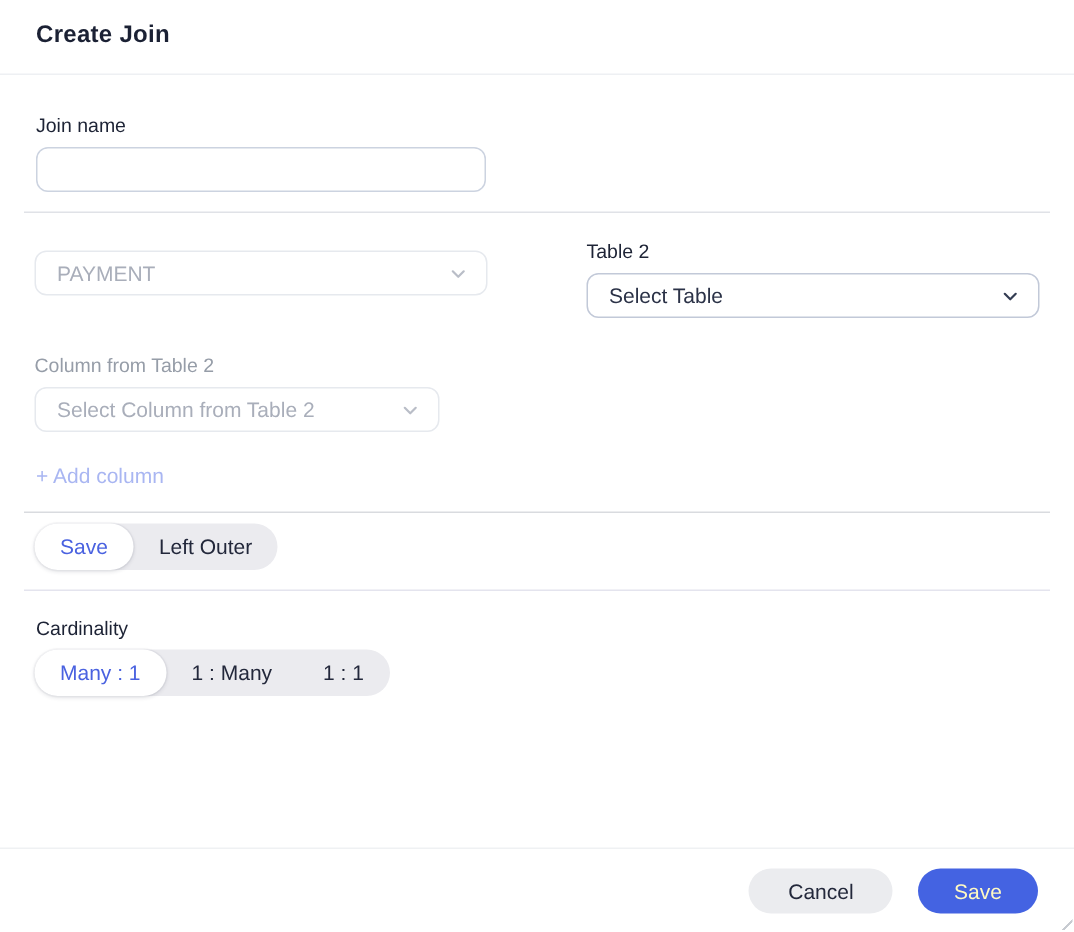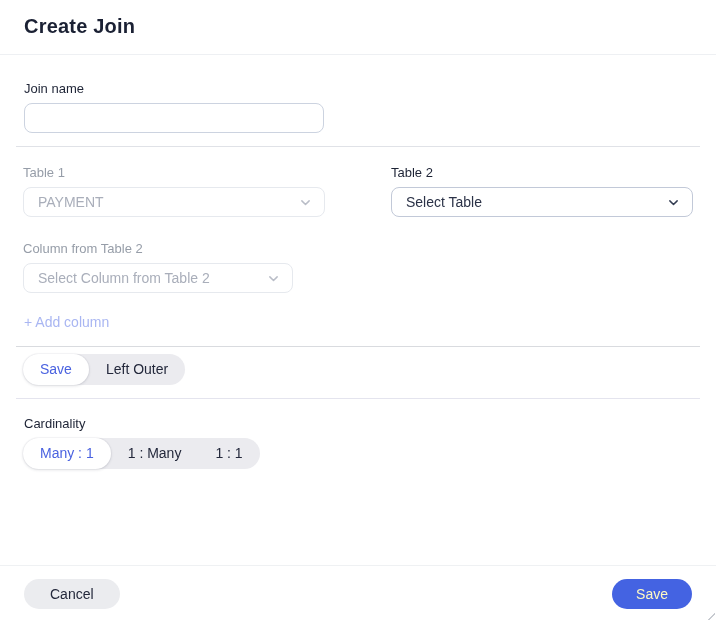--- a/index.html
+++ b/index.html
@@ -14,21 +14,21 @@
   }
   *{box-sizing:border-box;}
   html,body{margin:0;padding:0;}
   body{
     width:716px;height:621px;overflow:hidden;background:#fff;
     font-family:"Liberation Sans", sans-serif;color:#1d2335;
   }
   .dialog{position:relative;width:716px;height:621px;display:flex;flex-direction:column;background:#fff;}
 
   .dlg-header{padding:15px 24px 16px;border-bottom:1px solid #eef0f3;}
-  .dlg-title{font-size:20px;font-weight:700;color:var(--title-text);letter-spacing:.2px;}
+  .dlg-title{font-size:16px;font-weight:700;color:var(--title-text);letter-spacing:.2px;}
 
   .dlg-body{flex:1 1 auto;display:flex;flex-direction:column;}
 
   .field-label{font-size:13px;font-weight:500;color:#1d2335;}
   .field-label.muted{color:var(--muted-label);font-weight:400;}
 
   .section-joinname{padding:26px 24px 0;}
   .name-input{
     display:block;margin-top:7px;width:300px;height:30px;
     border:1px solid #ccd3e0;border-radius:8px;outline:none;
@@ -67,21 +67,21 @@
     padding:0 17px;height:31px;line-height:31px;font-size:14px;color:#23283b;
     border-radius:17px;cursor:pointer;white-space:nowrap;
   }
   .seg-item.selected{
     background:#fff;color:var(--accent-text);
     box-shadow:0 1px 3px rgba(30,35,60,.14), 0 0 0 1px rgba(30,35,60,.03);
   }
 
   .dlg-footer{
     margin-top:auto;border-top:1px solid #eff1f3;height:56px;flex:0 0 auto;
-    display:flex;align-items:center;justify-content:space-between;gap:17px;padding:0 24px;
+    display:flex;align-items:center;justify-content:flex-end;gap:17px;padding:0 24px;
   }
   .btn{
     height:30px;border:none;border-radius:16px;font-size:14px;cursor:pointer;
     font-family:"Liberation Sans", sans-serif;display:inline-flex;align-items:center;
   }
   .btn-cancel{background:var(--cancel-bg);color:#23283b;padding:0 26px;}
   .btn-save{background:var(--accent);color:#fef9c3;padding:0 24px;}
 
   .resize-grip{
     position:absolute;right:1px;bottom:1px;width:10px;height:10px;opacity:.55;
@@ -101,21 +101,20 @@
 
     <div class="section-joinname">
       <div class="field-label">Join name</div>
       <input class="name-input" type="text" value="" style="">
     </div>
 
     <hr class="divider">
 
     <div class="grid row1">
       <div>
-        <div class="field-label muted">Table 1</div>
         <div class="select disabled">
           <span>PAYMENT</span>
           <span class="chev">
             <svg width="13" height="13" viewBox="0 0 16 16">
                 <path d="M3.5 6l4.5 4.5L12.5 6" stroke="currentColor" stroke-width="1.8" fill="none" stroke-linecap="round" stroke-linejoin="round"></path>
               </svg>
           </span>
         </div>
       </div>
       <div>

